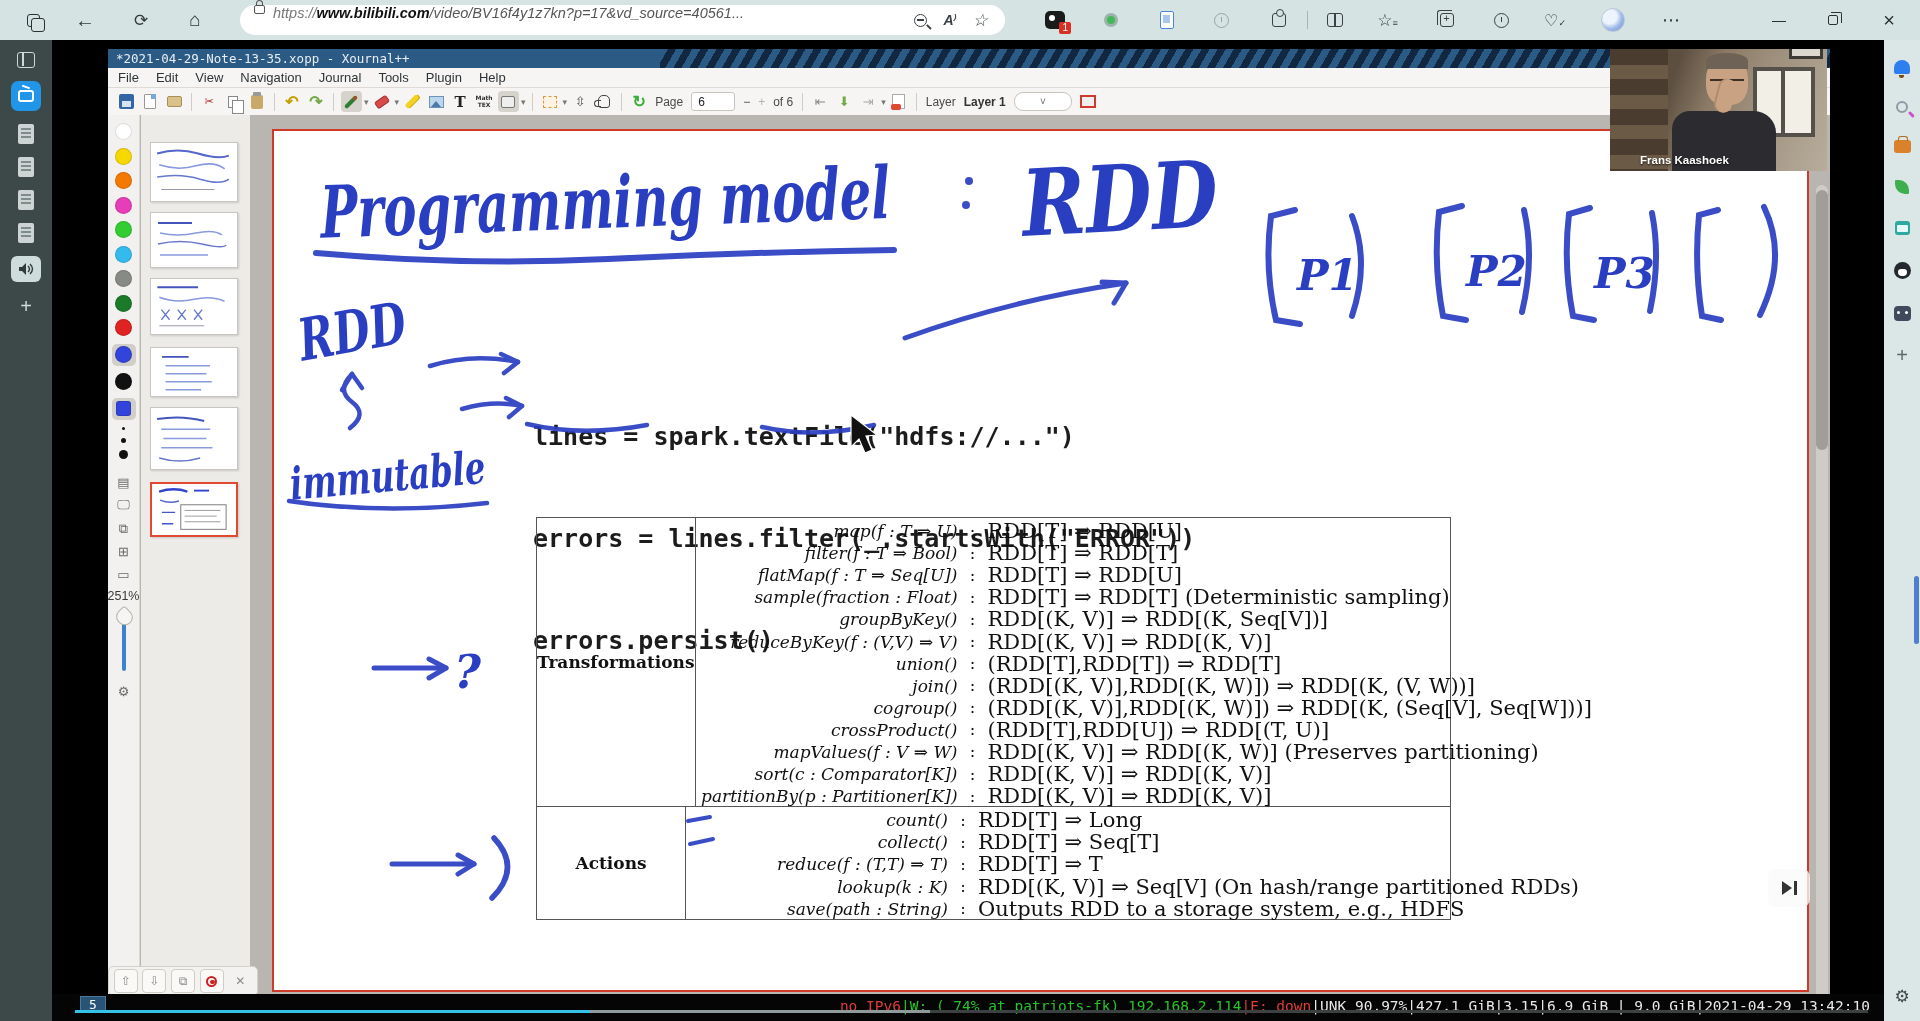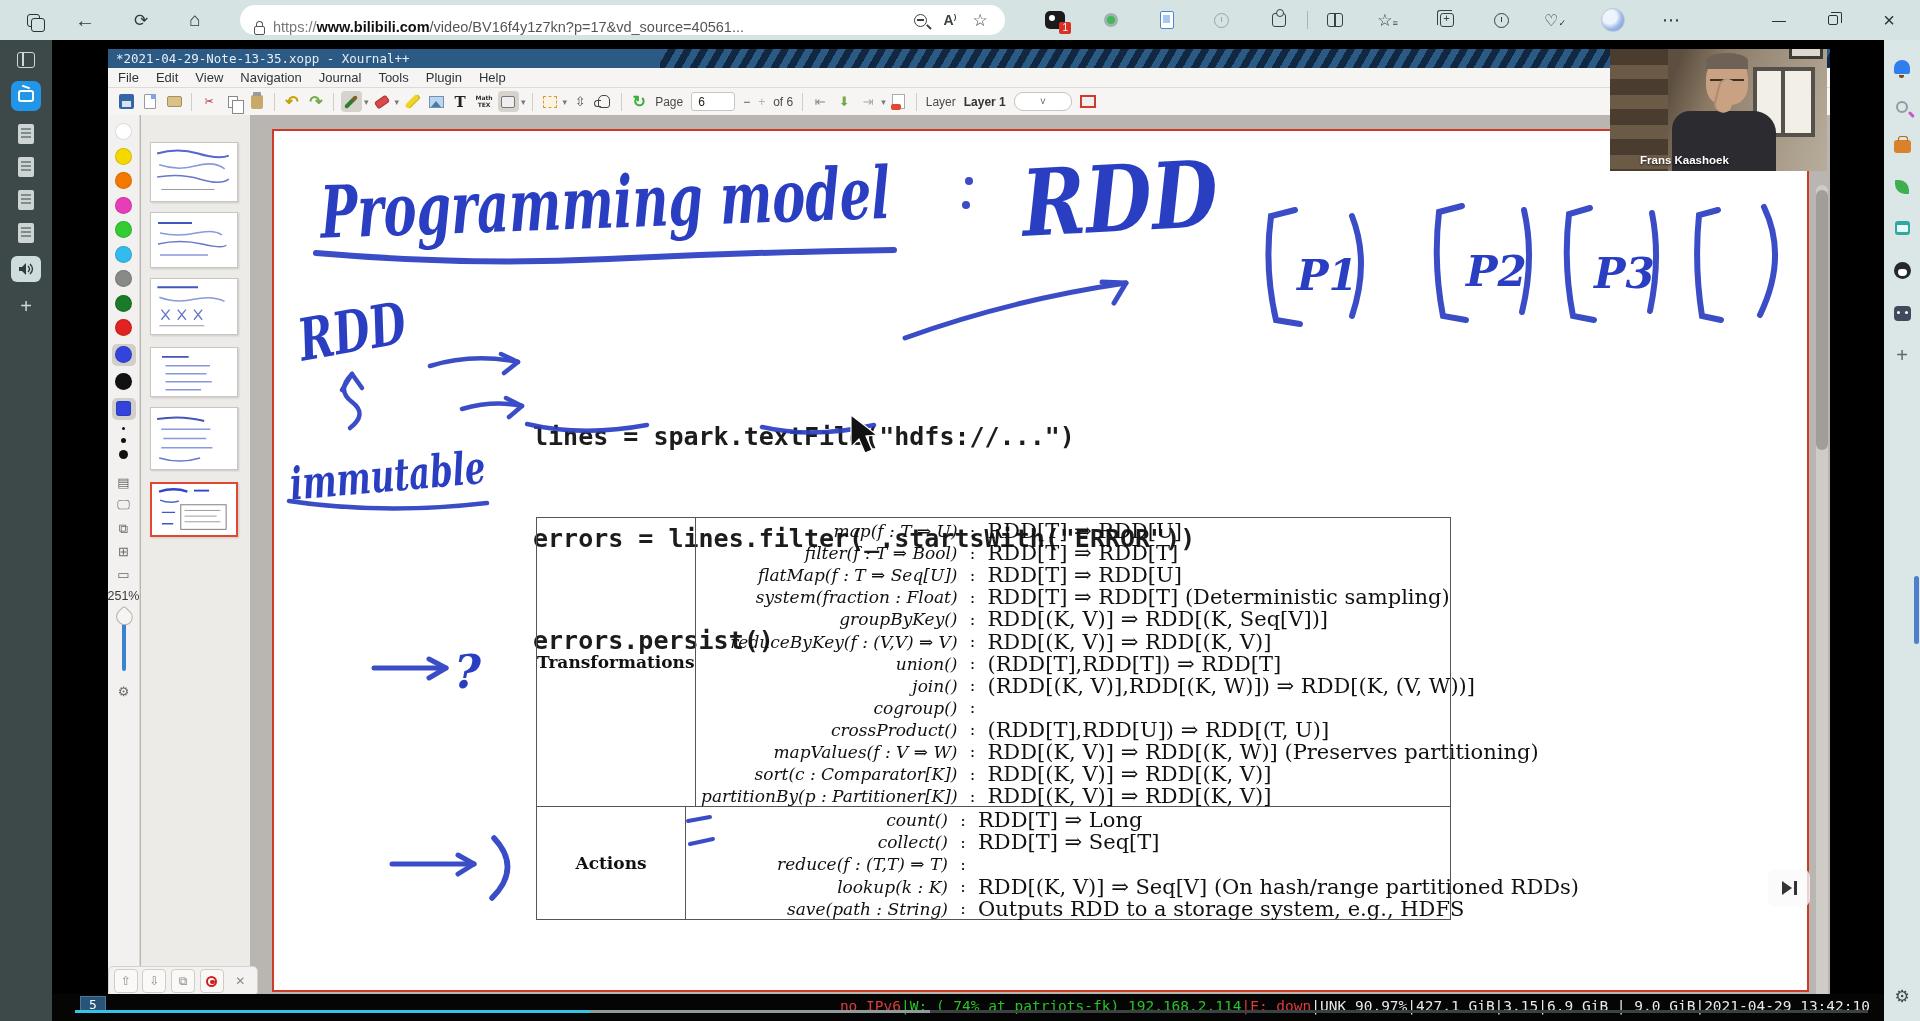--- a/index.html
+++ b/index.html
@@ -3,21 +3,21 @@
 <meta charset="utf-8">
 <style>
   * { margin:0; padding:0; box-sizing:border-box; }
   html,body { width:1920px; height:1021px; overflow:hidden; background:#000; }
   body { font-family:"Liberation Sans", sans-serif; }
   .screen { position:absolute; left:0; top:0; width:1920px; height:1021px; background:#000; }
 
   
   .topbar { position:absolute; left:0; top:0; width:1920px; height:40px; background:#d5e4e3; z-index:10; display:flex; align-items:center; }
   .tb-ic { width:30px; height:30px; display:flex; align-items:center; justify-content:center; color:#33393b; font-size:18px; flex:0 0 auto; border-radius:6px; }
-  .addr { position:absolute; left:240px; top:5px; width:765px; height:30px; background:#fff; border-radius:15px; display:flex; align-items:flex-end; padding:0 10px; }
+  .addr { position:absolute; left:240px; top:5px; width:765px; height:30px; background:#fff; border-radius:15px; display:flex; align-items:flex-start; padding:0 10px;font-style:italic; }
   .addr .url { font-size:14.5px; color:#555; white-space:nowrap; overflow:hidden; flex:1; }
   .addr .url b { color:#111; font-weight:700; }
   .lock { width:11px; height:9px; border:1.5px solid #555; border-radius:2px; position:relative; margin:0 8px 0 4px; }
   .lock:before { content:""; position:absolute; left:1px; top:-6px; width:5px; height:5px; border:1.5px solid #555; border-bottom:none; border-radius:4px 4px 0 0; }
   .ring { width:13px; height:13px; border:1.7px solid #3a4043; border-radius:50%; position:relative; }
   .ring:after { content:""; position:absolute; left:11px; top:11px; width:6px; height:1.7px; background:#3a4043; transform:rotate(45deg); }
   .ring .minus { position:absolute; left:2px; top:4.6px; width:7px; height:1.6px; background:#3a4043; }
   .readaloud { font-size:14px; color:#3a4043; font-weight:600; }
   .ext-ic { width:20px; height:18px; background:#1b1b1b; border-radius:5px; position:relative; }
   .ext-ic:before { content:""; position:absolute; left:4px; top:4px; width:6px; height:6px; background:#fff; border-radius:50%; }
@@ -435,21 +435,21 @@
             <span class="sig">filter(f : T ⇒ Bool)</span>
             <span class="tcolon">:</span>
             <span class="res">RDD[T] ⇒ RDD[T]</span>
           </div>
         <div class="trow">
             <span class="sig">flatMap(f : T ⇒ Seq[U])</span>
             <span class="tcolon">:</span>
             <span class="res">RDD[T] ⇒ RDD[U]</span>
           </div>
         <div class="trow">
-            <span class="sig">system(fraction : Float)</span>
+            <span class="sig">sample(fraction : Float)</span>
             <span class="tcolon">:</span>
             <span class="res">RDD[T] ⇒ RDD[T]  (Deterministic sampling)</span>
           </div>
         <div class="trow">
             <span class="sig">groupByKey()</span>
             <span class="tcolon">:</span>
             <span class="res">RDD[(K, V)] ⇒ RDD[(K, Seq[V])]</span>
           </div>
         <div class="trow">
             <span class="sig">reduceByKey(f : (V,V) ⇒ V)</span>
@@ -462,20 +462,21 @@
             <span class="res">(RDD[T],RDD[T]) ⇒ RDD[T]</span>
           </div>
         <div class="trow">
             <span class="sig">join()</span>
             <span class="tcolon">:</span>
             <span class="res">(RDD[(K, V)],RDD[(K, W)]) ⇒ RDD[(K, (V, W))]</span>
           </div>
         <div class="trow">
             <span class="sig">cogroup()</span>
             <span class="tcolon">:</span>
+            <span class="res">(RDD[(K, V)],RDD[(K, W)]) ⇒ RDD[(K, (Seq[V], Seq[W]))]</span>
           </div>
         <div class="trow">
             <span class="sig">crossProduct()</span>
             <span class="tcolon">:</span>
             <span class="res">(RDD[T],RDD[U]) ⇒ RDD[(T, U)]</span>
           </div>
         <div class="trow">
             <span class="sig">mapValues(f : V ⇒ W)</span>
             <span class="tcolon">:</span>
             <span class="res">RDD[(K, V)] ⇒ RDD[(K, W)]  (Preserves partitioning)</span>
@@ -501,20 +502,21 @@
             <span class="res">RDD[T] ⇒ Long</span>
           </div>
         <div class="trow a">
             <span class="sig">collect()</span>
             <span class="tcolon">:</span>
             <span class="res">RDD[T] ⇒ Seq[T]</span>
           </div>
         <div class="trow a">
             <span class="sig">reduce(f : (T,T) ⇒ T)</span>
             <span class="tcolon">:</span>
+            <span class="res">RDD[T] ⇒ T</span>
           </div>
         <div class="trow a">
             <span class="sig">lookup(k : K)</span>
             <span class="tcolon">:</span>
             <span class="res">RDD[(K, V)] ⇒ Seq[V]  (On hash/range partitioned RDDs)</span>
           </div>
         <div class="trow a">
             <span class="sig">save(path : String)</span>
             <span class="tcolon">:</span>
             <span class="res">Outputs RDD to a storage system, e.g., HDFS</span>

